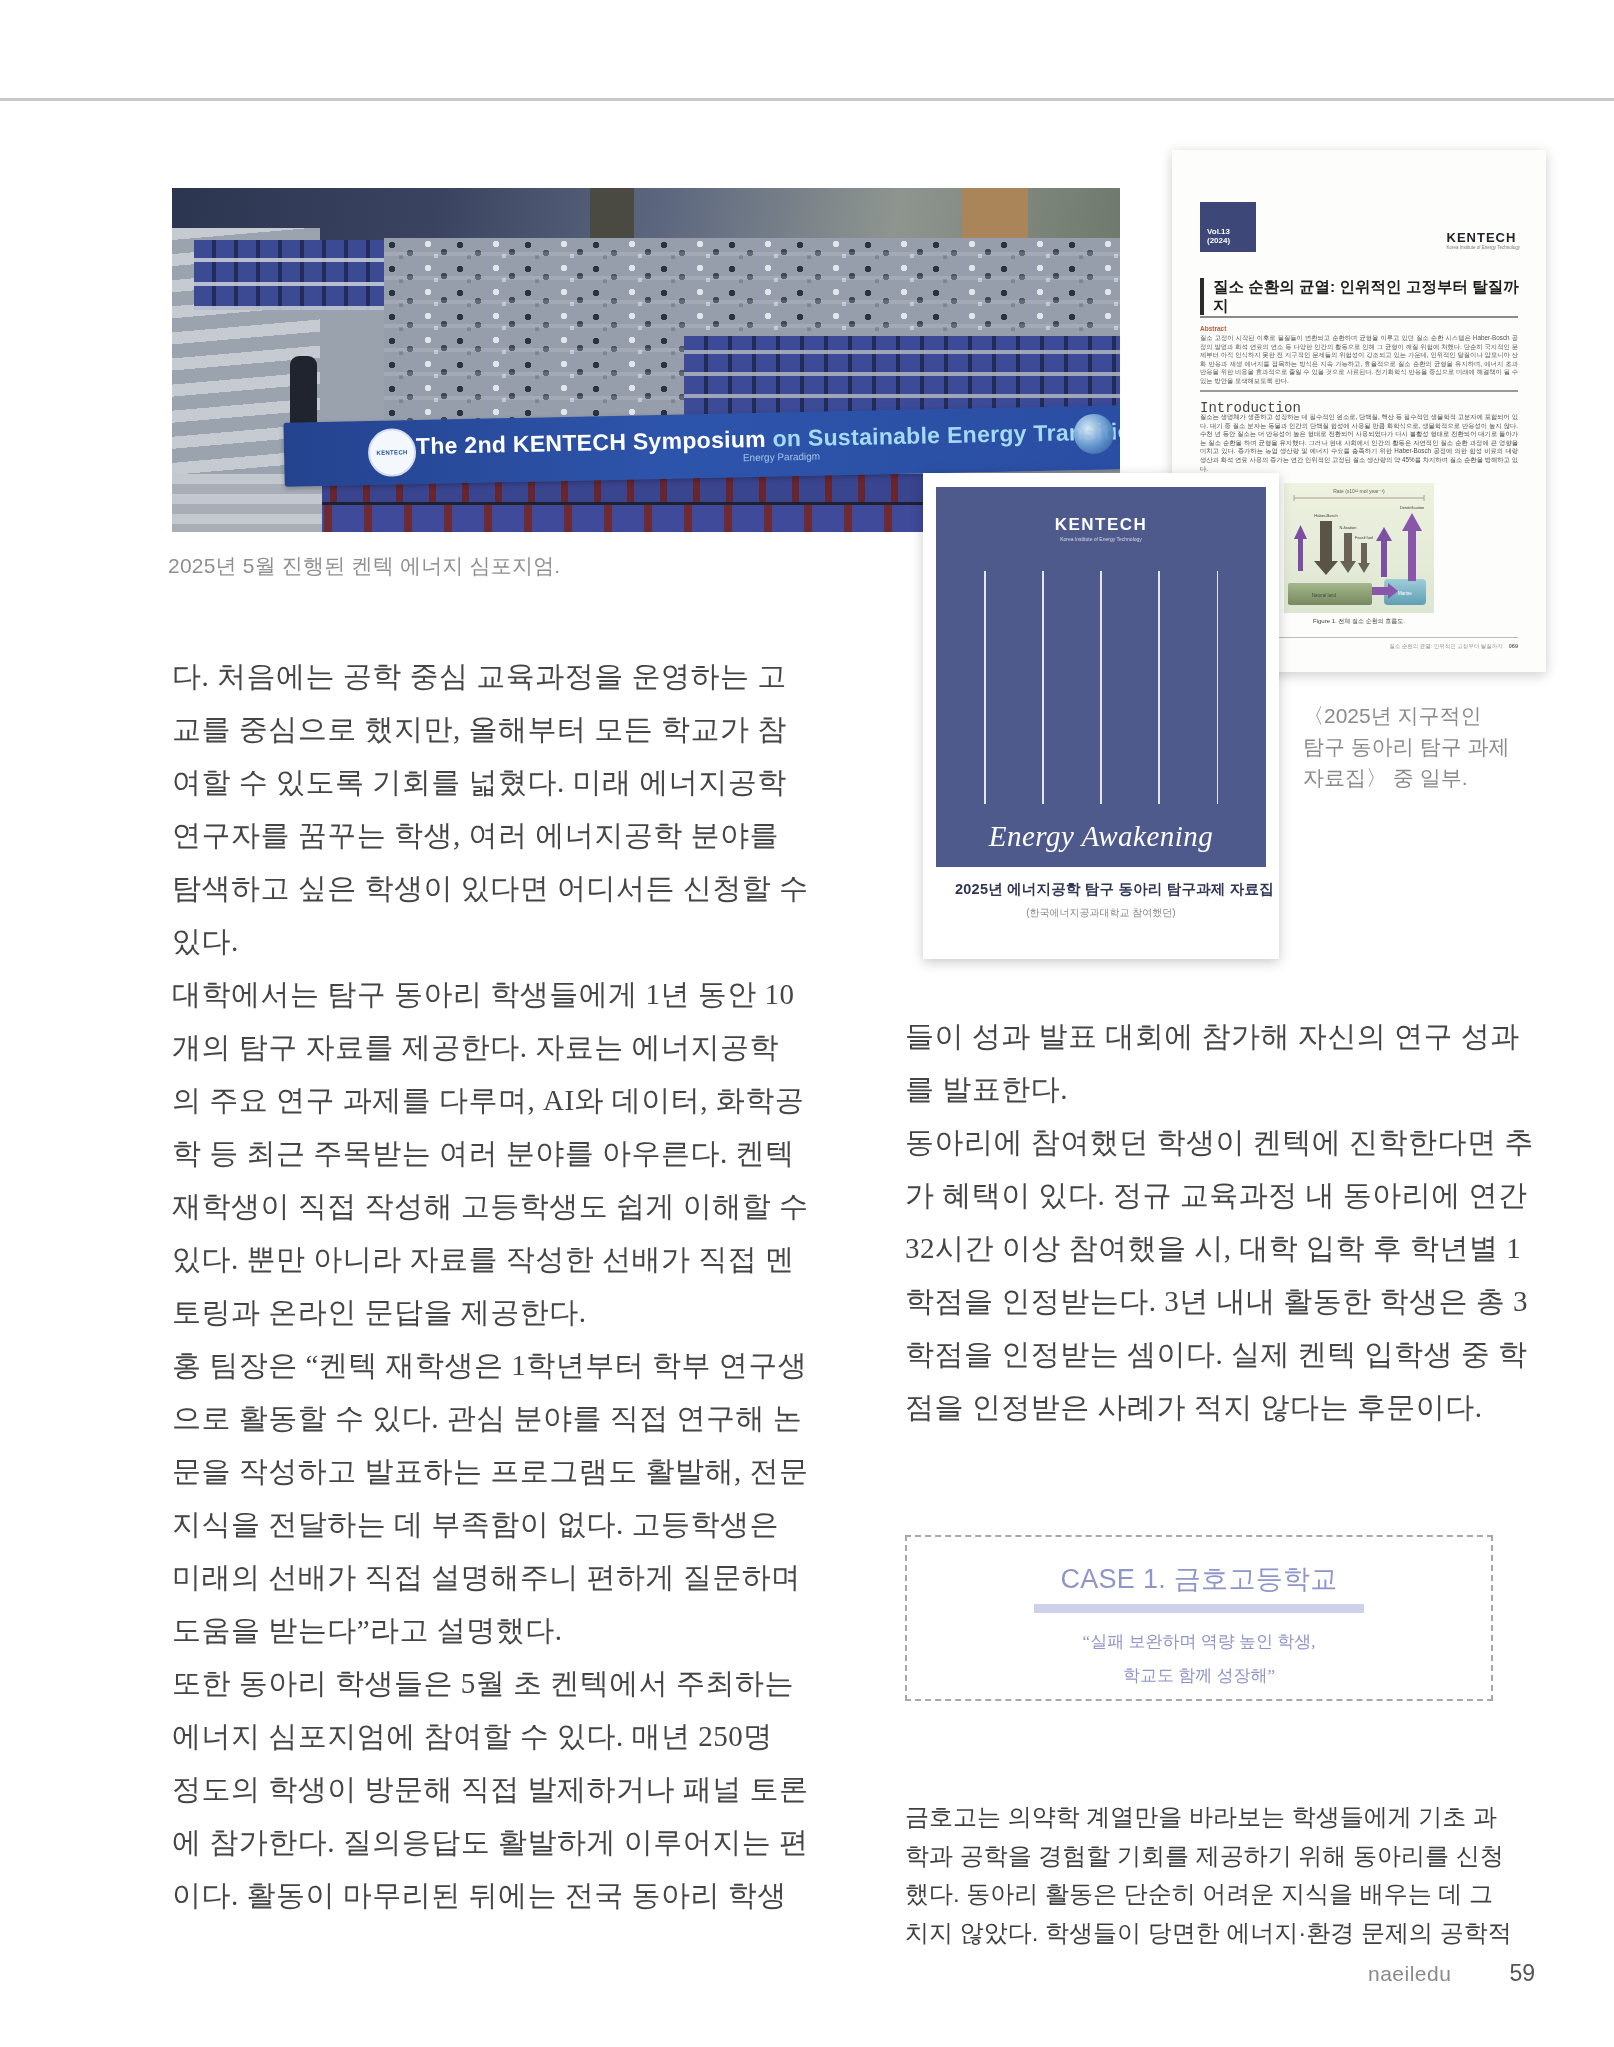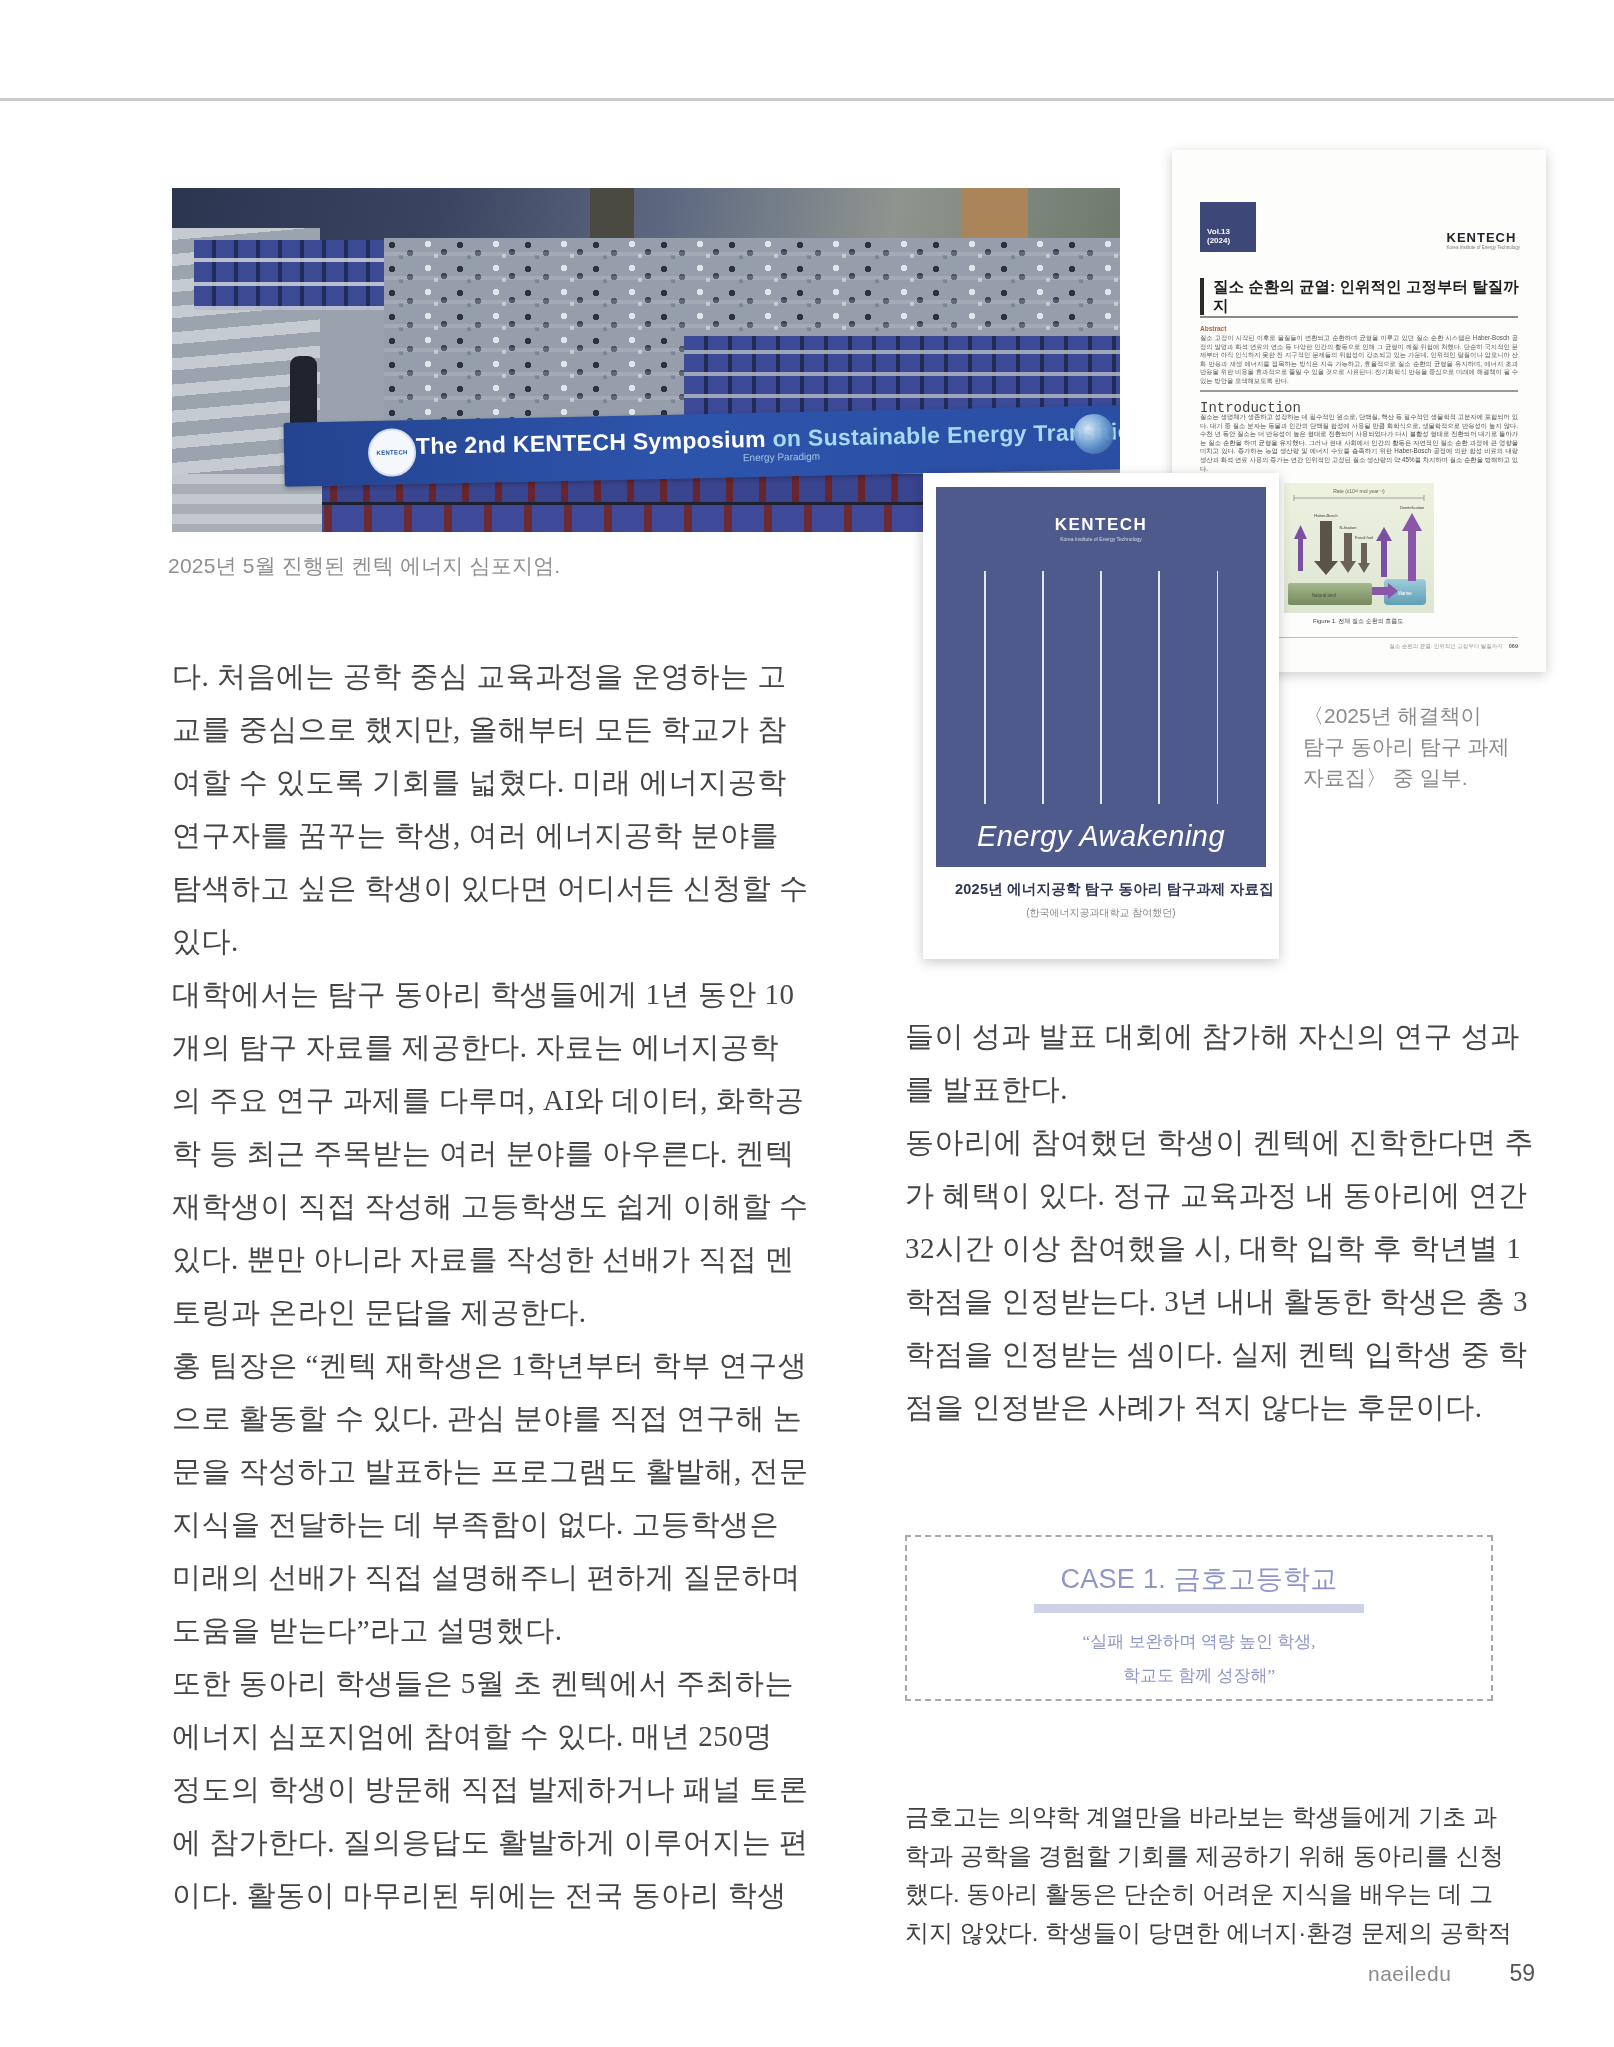--- a/index.html
+++ b/index.html
@@ -86,21 +86,21 @@
   .cover{left:923px;top:473px;width:356px;height:486px;background:#ffffff;z-index:3;
     box-shadow:0 3px 12px rgba(0,0,0,.22);}
   .cv-panel{position:absolute;left:13px;top:14px;width:330px;height:380px;background:#4e5a8c;}
   .cv-brand{position:absolute;left:0;right:0;top:28px;text-align:center;color:#fff;}
   .cv-brand-name{font-size:17px;font-weight:800;letter-spacing:1.5px;}
   .cv-brand-tag{font-size:5px;color:rgba(255,255,255,.75);margin-top:1px;}
   .cv-lines{position:absolute;left:48px;right:48px;top:84px;height:233px;
     display:flex;justify-content:space-between;}
   .cv-lines span{width:1.5px;background:rgba(255,255,255,.85);}
   .cv-main{position:absolute;left:0;right:0;bottom:14px;text-align:center;color:#fff;
-    font-family:Liberation Sans, sans-serif;font-style:italic;font-size:29px;letter-spacing:.5px;}
+    font-family:Liberation Serif, serif;font-style:italic;font-size:29px;letter-spacing:.5px;}
   .cv-title{position:absolute;left:0;right:0;top:407px;text-align:center;
     font-size:14.5px;font-weight:bold;color:#2f3554;letter-spacing:.2px;margin-left:27px;}
   .cv-sub{position:absolute;left:0;right:0;top:433px;text-align:center;font-size:10px;color:#888;}
   .cover-caption{left:1303px;top:700px;width:220px;font-size:21px;line-height:31px;color:#8a8a8a;white-space:pre-line;}
 
   
   .col-serif{font-family:"Liberation Serif","DejaVu Serif",serif;font-size:29px;line-height:53px;
     color:#454545;white-space:pre;letter-spacing:.5px;}
   .left-col{left:172px;top:650px;width:640px;}
   .right-col{left:905px;top:1010px;width:640px;}
@@ -218,21 +218,21 @@
           <span></span>
           <span></span>
           <span></span>
           <span></span>
       </div>
       <div class="cv-main">Energy Awakening</div>
     </div>
     <div class="cv-title">2025년 에너지공학 탐구 동아리 탐구과제 자료집</div>
     <div class="cv-sub">(한국에너지공과대학교 참여했던)</div>
   </div>
-  <div class="abs cover-caption">〈2025년 해결책이
+  <div class="abs cover-caption">〈2025년 지구적인
 탐구 동아리 탐구 과제
 자료집〉 중 일부.</div>
 
   <div class="abs col-serif left-col">다. 처음에는 공학 중심 교육과정을 운영하는 고
 교를 중심으로 했지만, 올해부터 모든 학교가 참
 여할 수 있도록 기회를 넓혔다. 미래 에너지공학
 연구자를 꿈꾸는 학생, 여러 에너지공학 분야를
 탐색하고 싶은 학생이 있다면 어디서든 신청할 수
 있다.
 대학에서는 탐구 동아리 학생들에게 1년 동안 10

